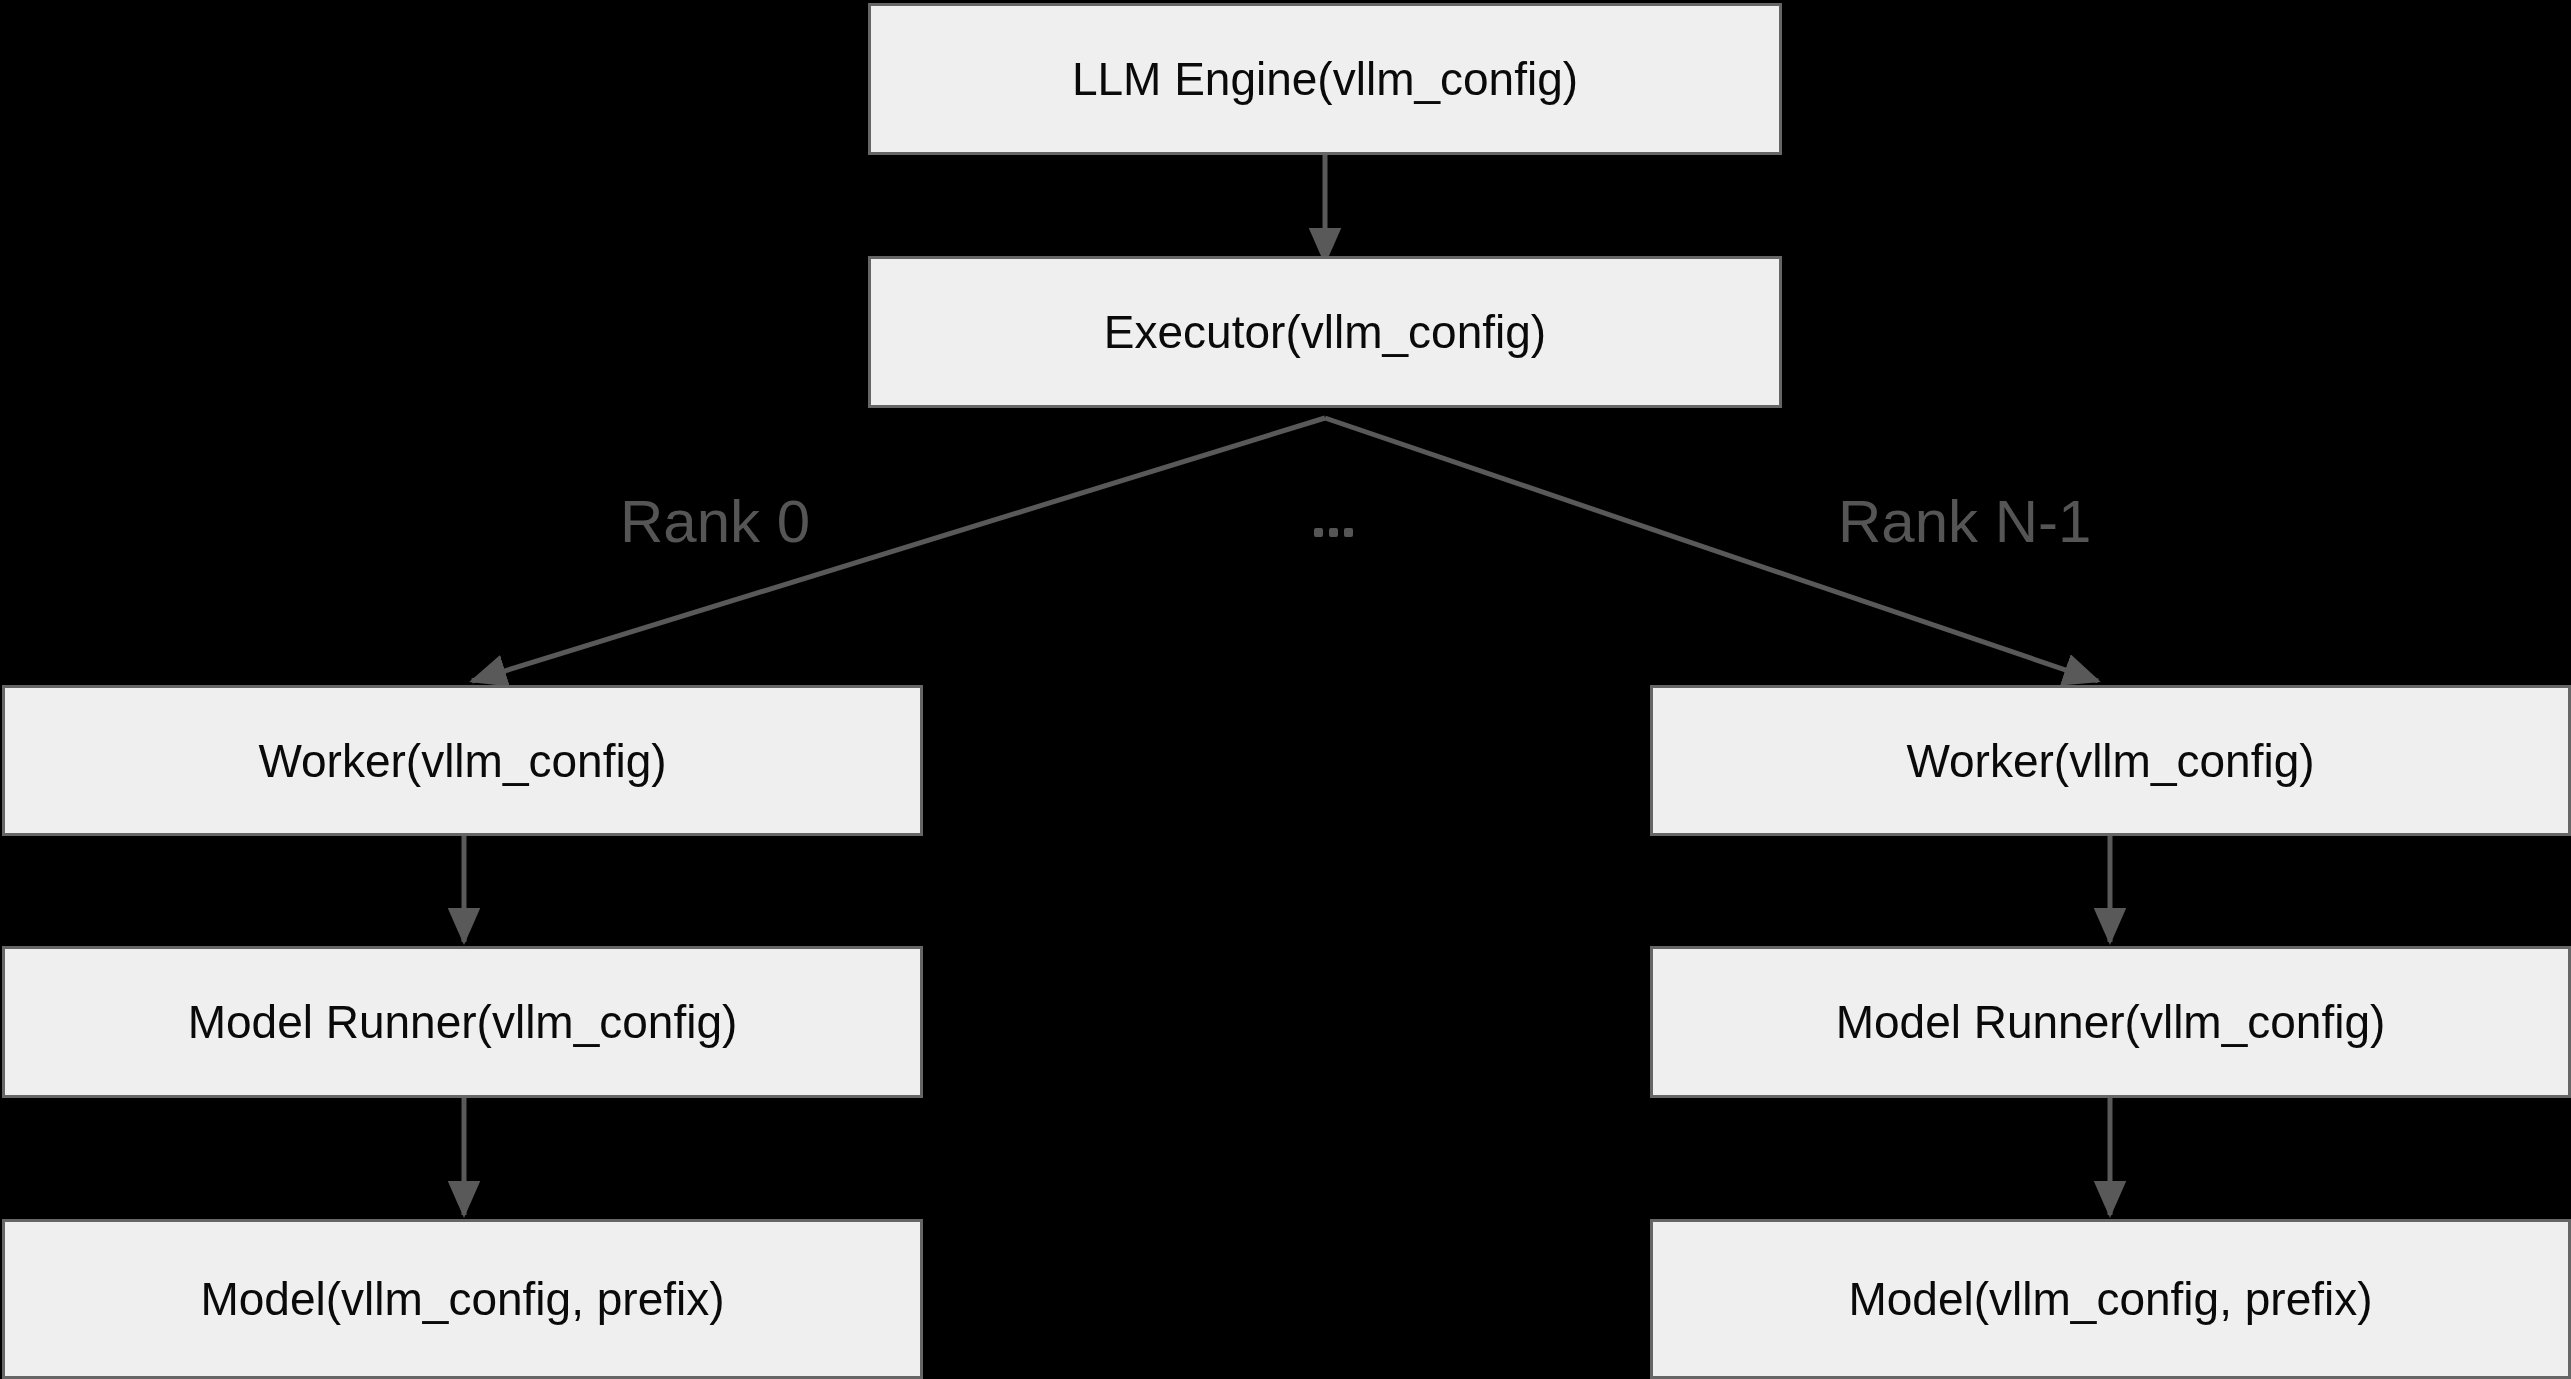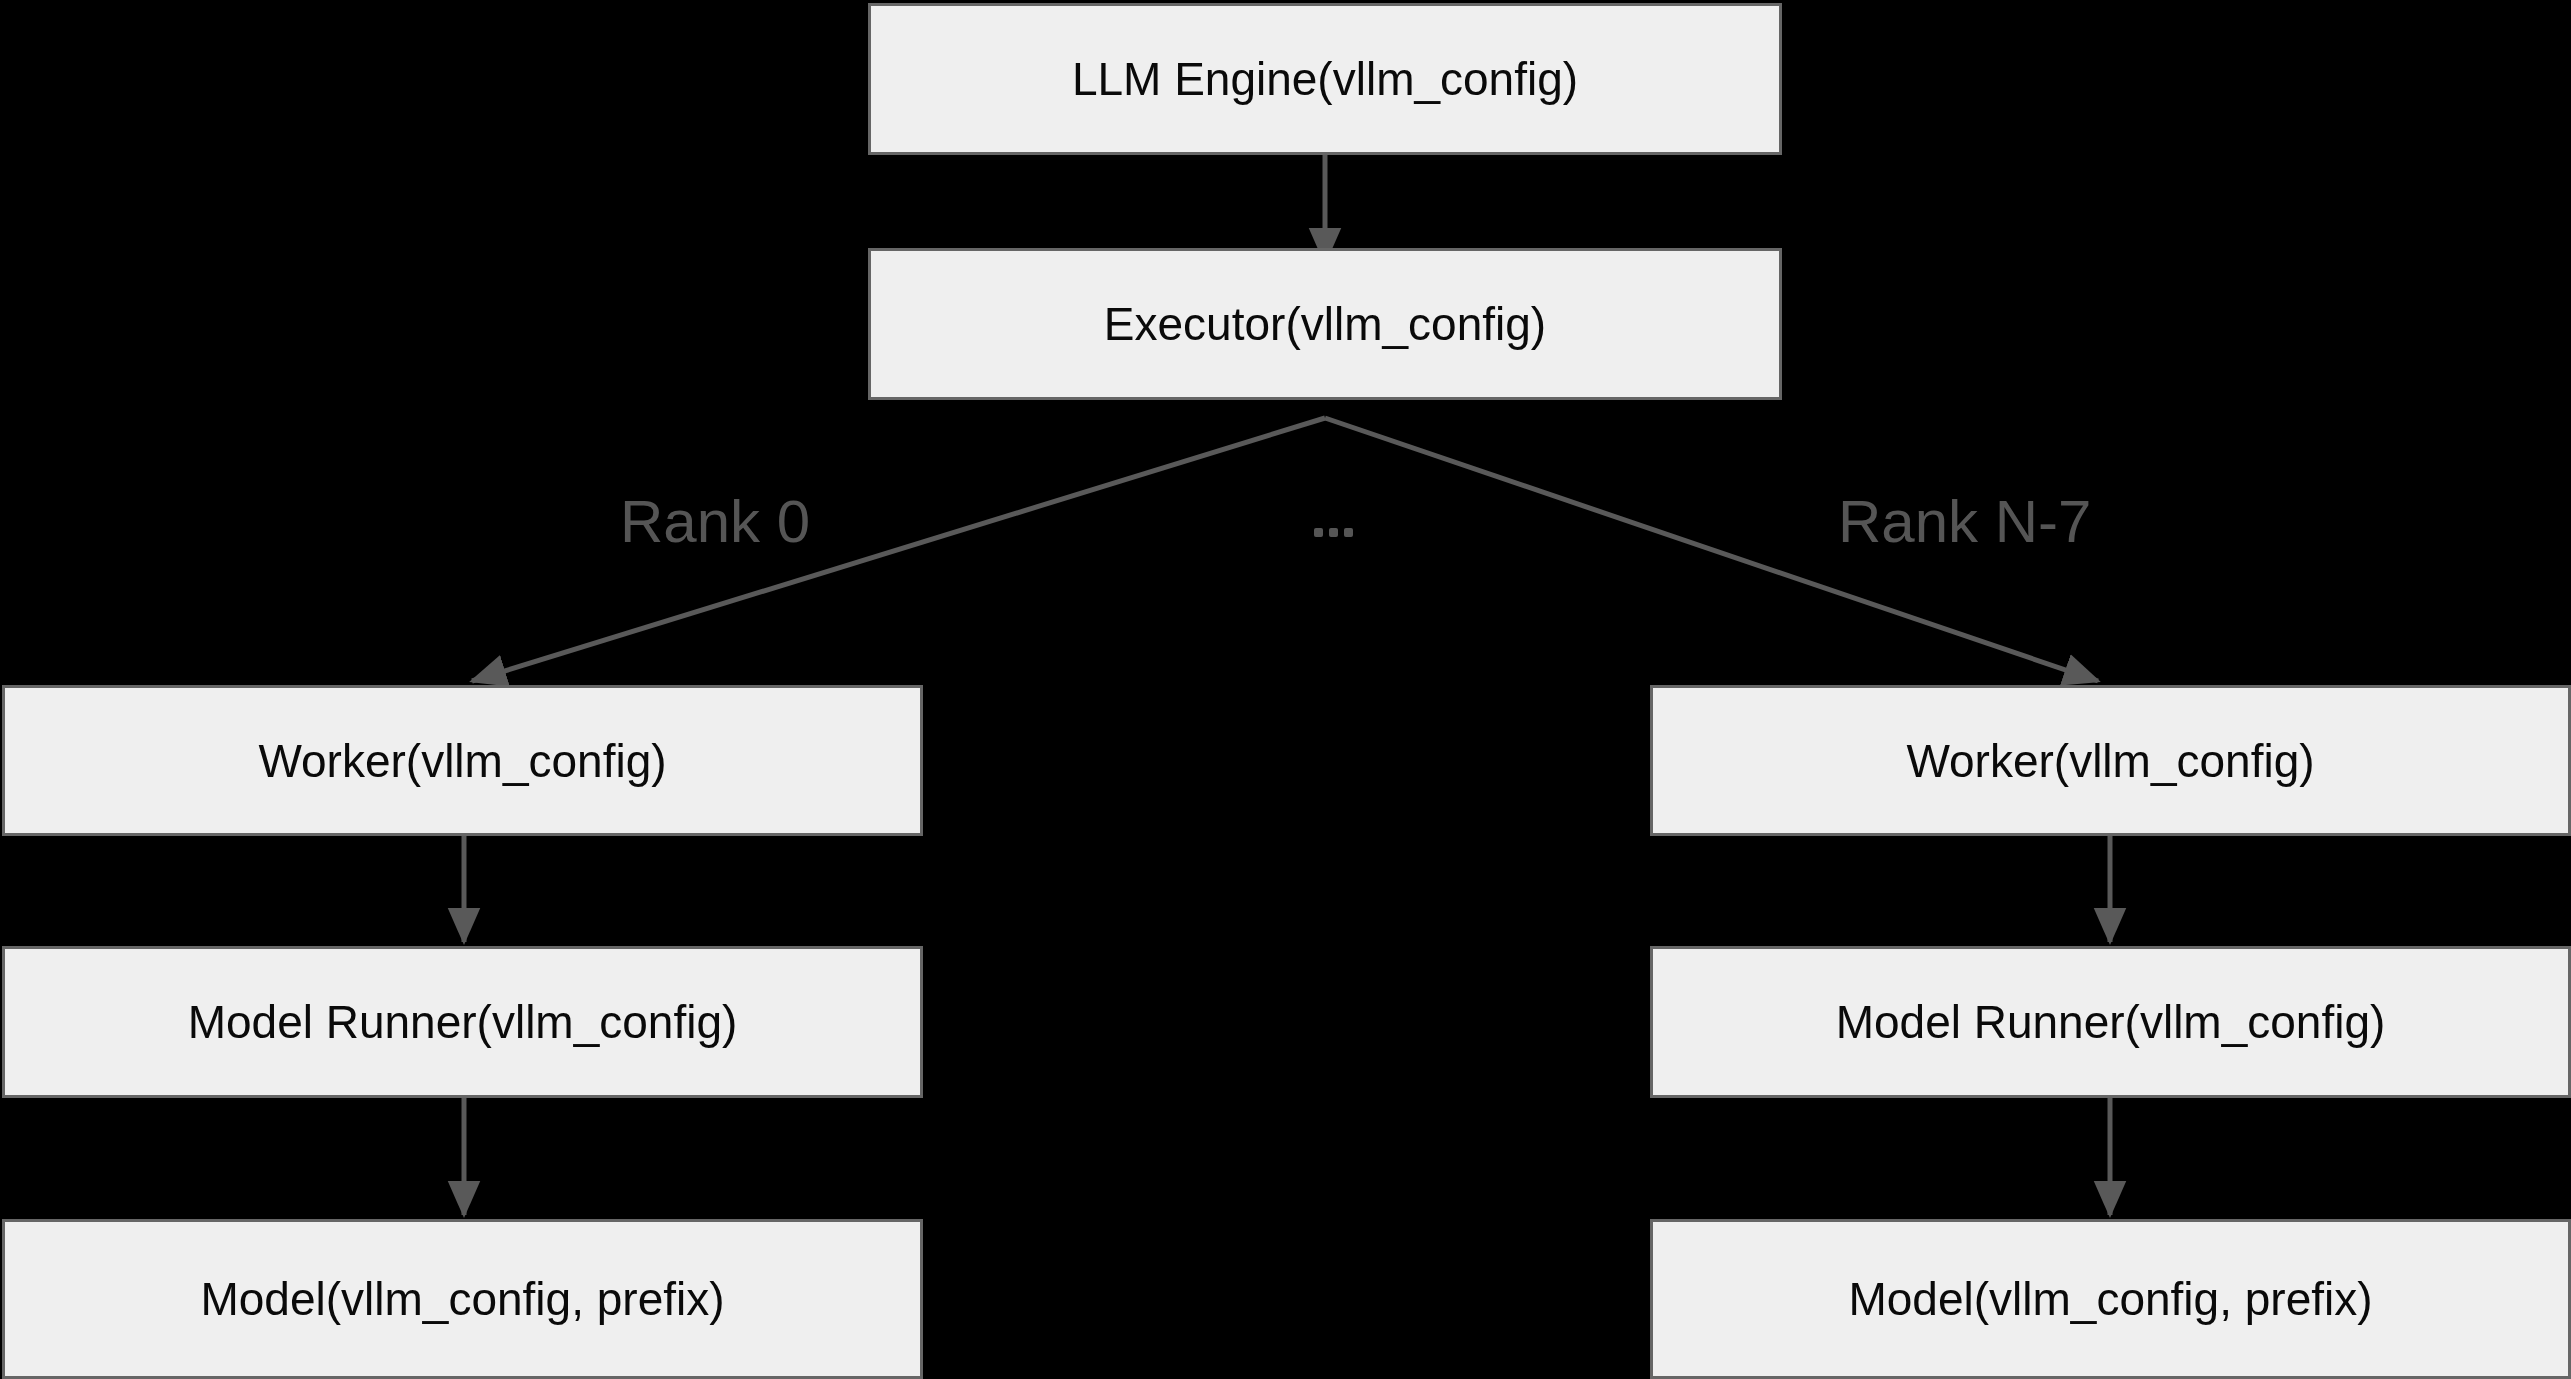--- a/index.html
+++ b/index.html
@@ -60,21 +60,21 @@
   .ellipsis-dots span {
     display: block;
     width: 9px;
     height: 9px;
     background: #555555;
     border-radius: 2px;
   }
 
   
   #node-engine      { left: 868px;  top: 3px;    width: 914px;  height: 152px; }
-  #node-executor    { left: 868px;  top: 248px;  width: 914px;  height: 152px; }
+  #node-executor    { left: 868px;  top: 256px;  width: 914px;  height: 152px; }
   #node-worker-0    { left: 2px;    top: 685px;  width: 921px;  height: 151px; }
   #node-runner-0    { left: 2px;    top: 946px;  width: 921px;  height: 152px; }
   #node-model-0     { left: 2px;    top: 1219px; width: 921px;  height: 160px; }
   #node-worker-n    { left: 1650px; top: 685px;  width: 921px;  height: 151px; }
   #node-runner-n    { left: 1650px; top: 946px;  width: 921px;  height: 152px; }
   #node-model-n     { left: 1650px; top: 1219px; width: 921px;  height: 160px; }
 
   
   #label-rank-0     { left: 620px;  top: 492px; }
   #label-rank-n     { left: 1838px; top: 492px; }
@@ -134,21 +134,21 @@
   <div class="node" id="node-runner-n">
     <span class="node-label">Model Runner(vllm_config)</span>
   </div>
 
   <div class="node" id="node-model-n">
     <span class="node-label">Model(vllm_config, prefix)</span>
   </div>
 
   <div class="edge-label" id="label-rank-0">Rank 0</div>
 
-  <div class="edge-label" id="label-rank-n">Rank N-7</div>
+  <div class="edge-label" id="label-rank-n">Rank N-1</div>
 
   <div class="ellipsis-dots" id="label-ellipsis" title="...">
     <span></span>
     <span></span>
     <span></span>
   </div>
 
 </div>
 
 </body></html>

